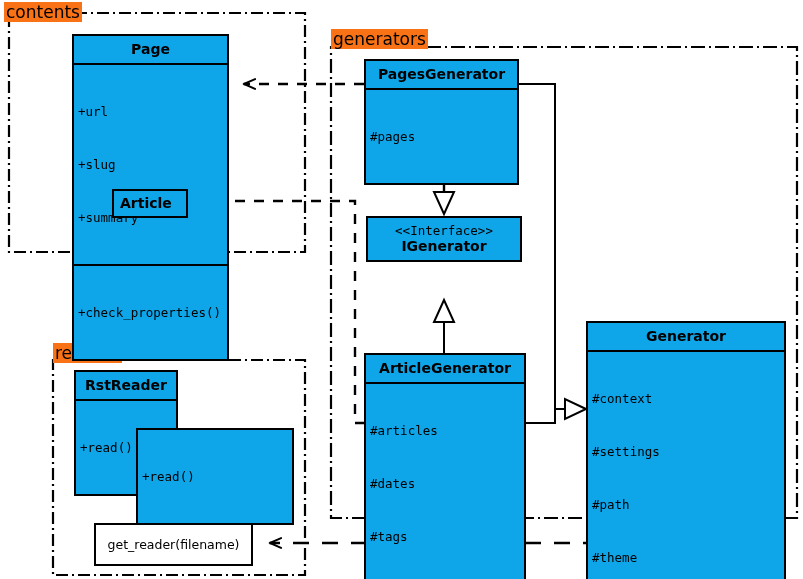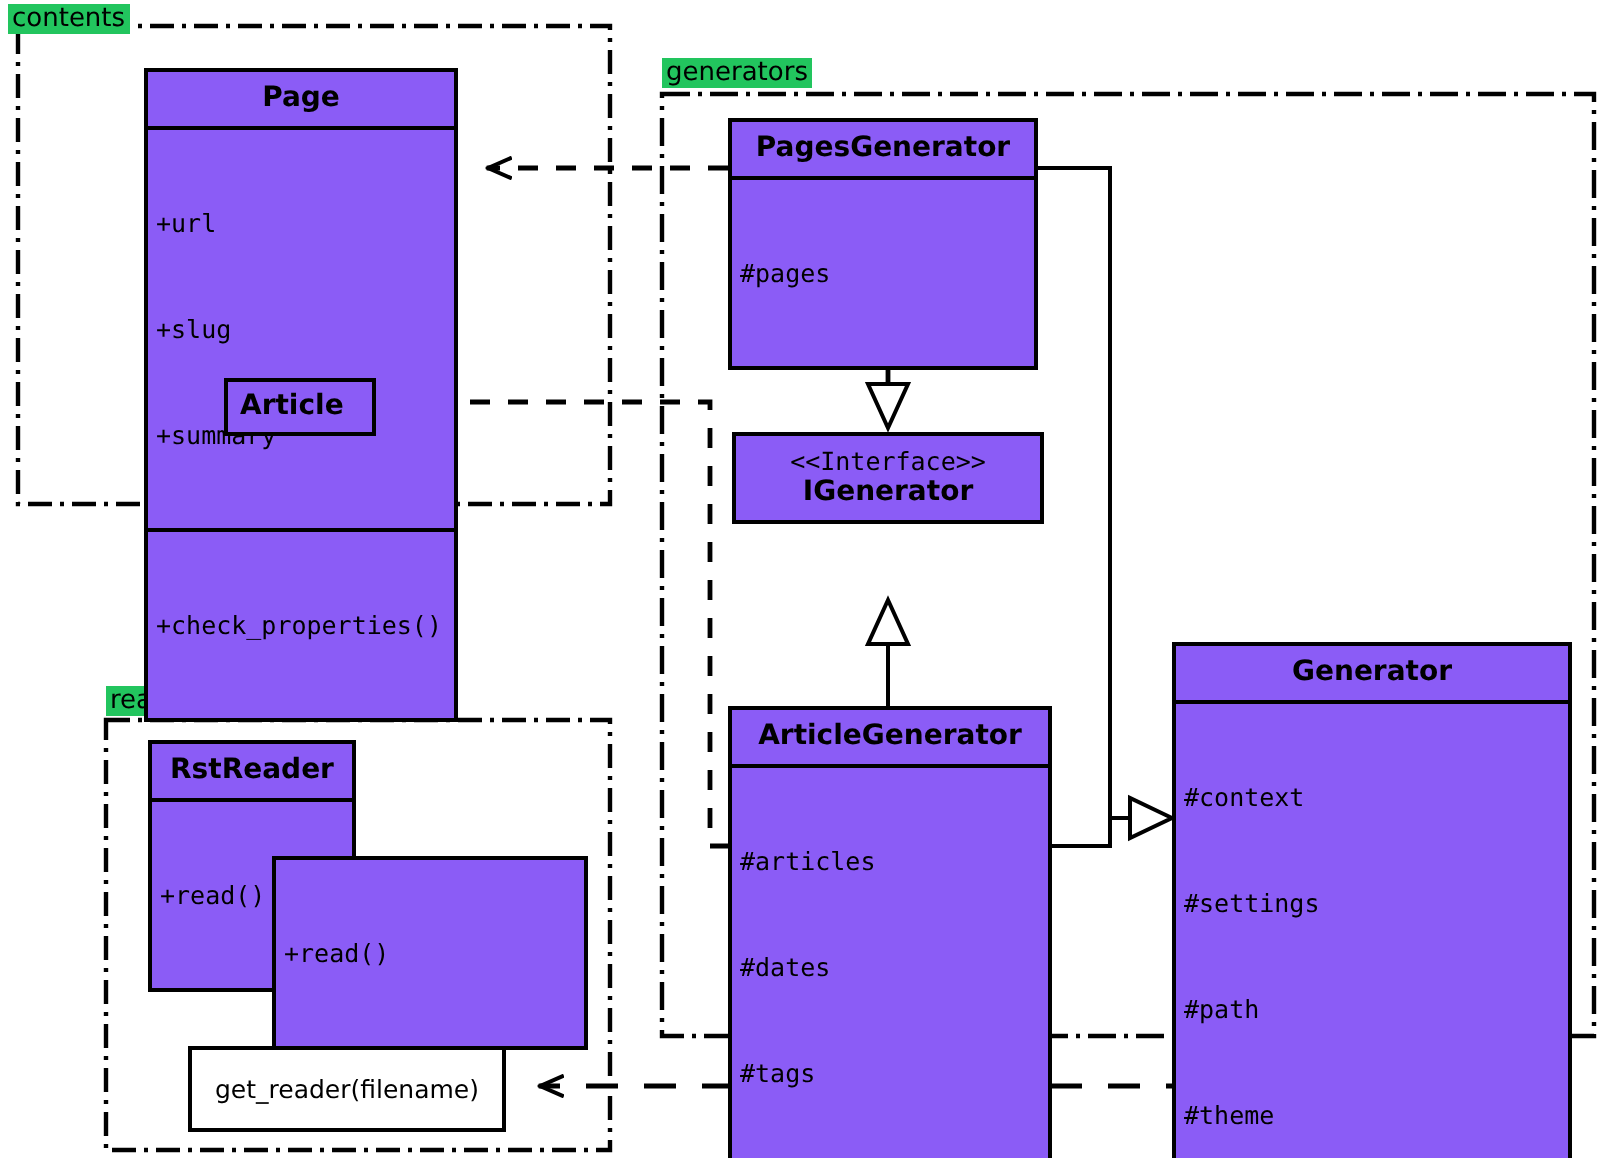--- a/index.html
+++ b/index.html
@@ -1,33 +1,33 @@
 <!DOCTYPE html>
 <html><head>
 <meta charset="utf-8">
 <style>
   html,body{margin:0;padding:0;background:#ffffff;}
   body{width:803px;height:579px;position:relative;overflow:hidden;
        font-family:"DejaVu Sans",sans-serif;}
   #canvas{position:absolute;left:0;top:0;width:803px;height:579px;}
-  .uml-class{position:absolute;border:2px solid #000;background:#8b5cf6;box-sizing:border-box;}
+  .uml-class{position:absolute;border:2px solid #000;background:#0ea5e9;box-sizing:border-box;}
   .uml-compartment{box-sizing:border-box;}
   .uml-compartment + .uml-compartment{border-top:2px solid #000;}
   .uml-name{text-align:center;font-weight:bold;font-size:14px;
             font-family:"DejaVu Sans",sans-serif;padding:5px 4px 6px 4px;line-height:1.15;}
   .uml-stereotype{display:block;font-weight:normal;font-size:12.5px;
             font-family:"DejaVu Sans Mono",monospace;line-height:1.2;}
   .uml-feature{font-family:"DejaVu Sans Mono",monospace;font-size:12.5px;
             line-height:1.42;padding:2px 2px 2px 4px;white-space:pre;}
   .uml-feature div{white-space:pre;}
   .func-box{position:absolute;border:2px solid #000;background:#fff;box-sizing:border-box;
             display:flex;align-items:center;justify-content:center;
             font-family:"DejaVu Sans",sans-serif;font-size:12.5px;}
-  .pkg-label{position:absolute;font-family:"DejaVu Sans",sans-serif;font-size:13px;
-             color:#000;background:#22c55e;padding:0 2px;}
+  .pkg-label{position:absolute;font-family:"DejaVu Sans",sans-serif;font-size:17px;
+             color:#000;background:#f97316;padding:0 2px;}
   svg{position:absolute;left:0;top:0;pointer-events:none;}
 </style>
 </head>
 <body>
 
 <div id="canvas">
 
   <svg width="803" height="579">
     <defs>
       <marker id="hollowTri" markerWidth="14" markerHeight="14" refX="12.5" refY="7" orient="auto" markerUnits="userSpaceOnUse">

